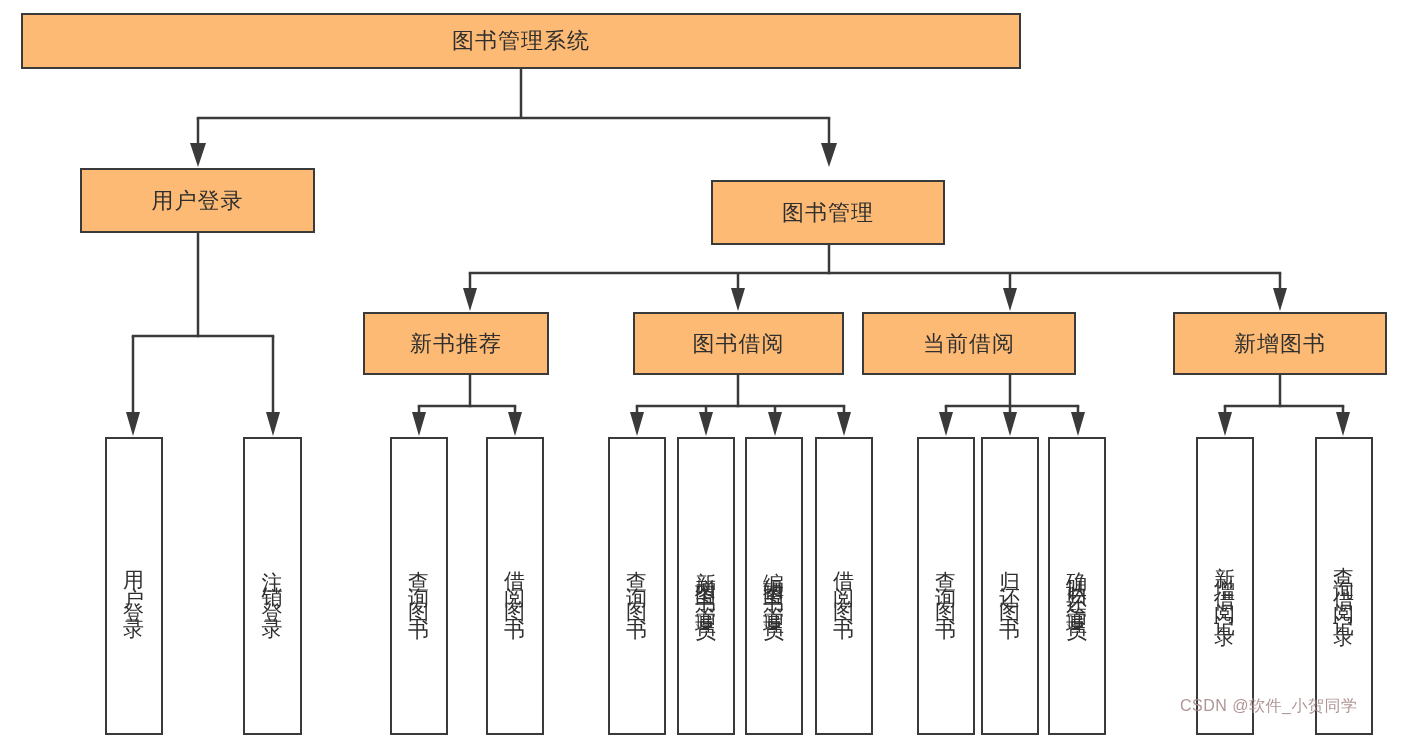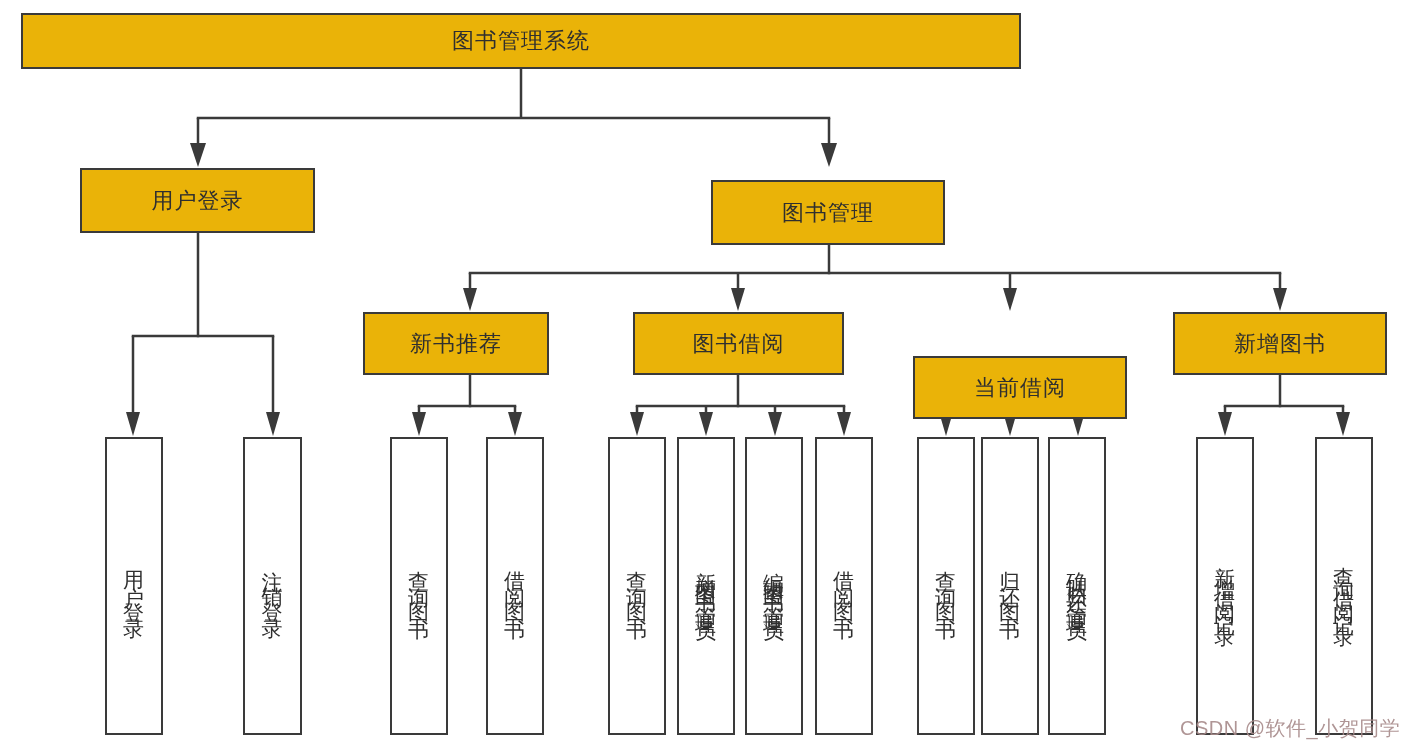--- a/index.html
+++ b/index.html
@@ -17,21 +17,21 @@
     background:var(--bg);
     font-family:"Liberation Sans","DejaVu Sans",sans-serif;
     color:var(--text-color);
     overflow:hidden;
   }
   #connectors{position:absolute;left:0;top:0;width:1405px;height:747px;z-index:1;}
   #connectors .ln{stroke:var(--line-color);stroke-width:2.5;fill:none;}
   #connectors .ah{fill:var(--line-color);stroke:none;}
   .box{
     position:absolute;
-    background:#eab308;
+    background:#fdba74;
     border:2.5px solid var(--box-border);
     display:flex;align-items:center;justify-content:center;
     font-size:22px;
     letter-spacing:1px;
     z-index:2;
     text-align:center;
   }
   .vbox{
     position:absolute;
     background:#fff;
@@ -44,23 +44,23 @@
     writing-mode:vertical-rl;
     text-orientation:mixed;
     line-height:1;
     white-space:nowrap;
   }
   .v-short span{letter-spacing:16px;}
   .v-mid span{letter-spacing:12px;}
   .v-long span{letter-spacing:7px;}
   #watermark{
     position:absolute;
-    left:1180px;top:715px;
+    left:1180px;top:696px;
     z-index:5;
-    font-size:20px;
+    font-size:16px;
     color:var(--wm-color);
     opacity:.9;
     white-space:nowrap;
     letter-spacing:.5px;
   }
 </style>
 </head>
 <body>
 
 <div id="canvas">
@@ -126,21 +126,21 @@
     <polygon class="ah" points="1336,412 1350,412 1343,436"></polygon>
   </svg>
 
   <div class="box" style="left:21px;top:13px;width:1000px;height:56px;">图书管理系统</div>
 
   <div class="box" style="left:80px;top:168px;width:235px;height:65px;">用户登录</div>
   <div class="box" style="left:711px;top:180px;width:234px;height:65px;">图书管理</div>
 
   <div class="box" style="left:363px;top:312px;width:186px;height:63px;">新书推荐</div>
   <div class="box" style="left:633px;top:312px;width:211px;height:63px;">图书借阅</div>
-  <div class="box" style="left:913px;top:312px;width:214px;height:63px;margin-top:44px;">当前借阅</div>
+  <div class="box" style="left:862px;top:312px;width:214px;height:63px;">当前借阅</div>
   <div class="box" style="left:1173px;top:312px;width:214px;height:63px;">新增图书</div>
 
   <div class="vbox v-short" style="left:105px;top:437px;width:58px;height:298px;">
     <span>用户登录</span>
   </div>
   <div class="vbox v-short" style="left:243px;top:437px;width:59px;height:298px;">
     <span>注销登录</span>
   </div>
 
   <div class="vbox v-short" style="left:390px;top:437px;width:58px;height:298px;">

